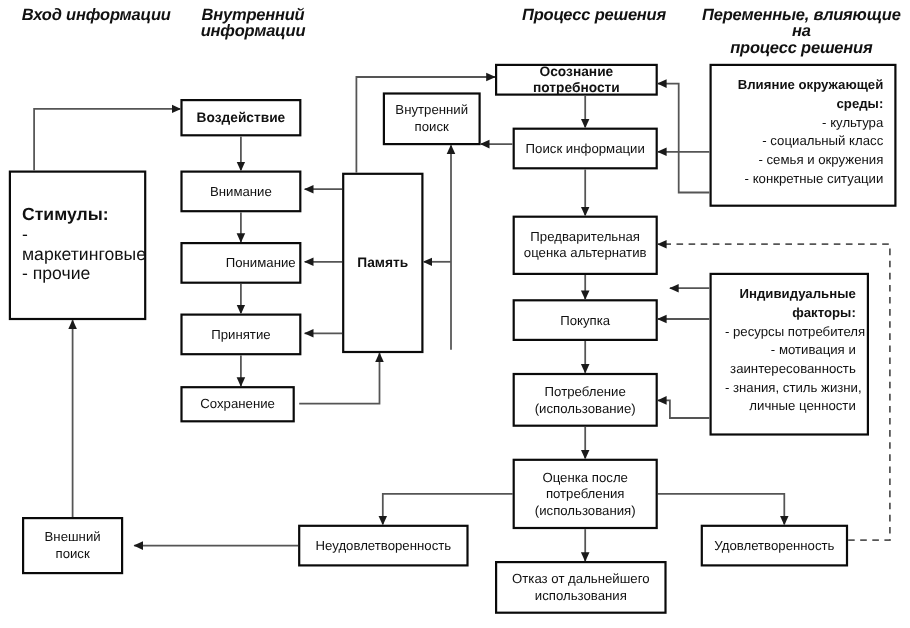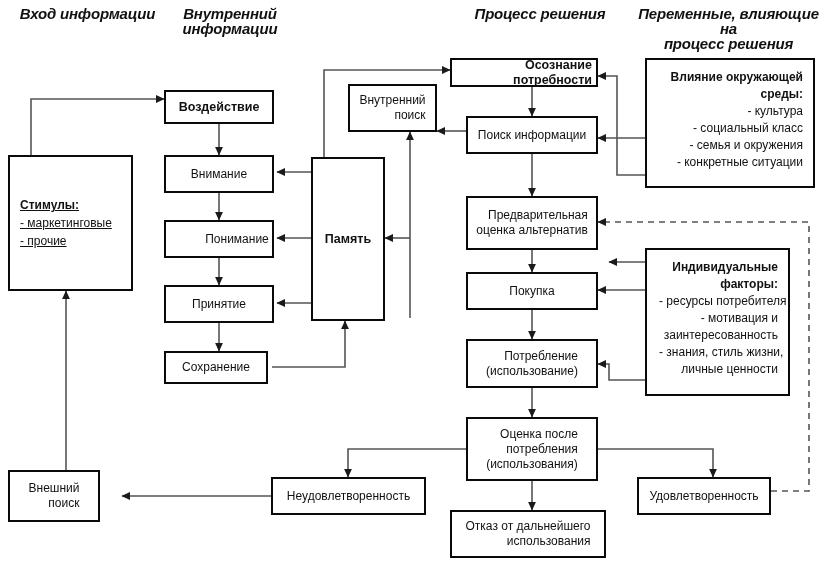--- a/index.html
+++ b/index.html
@@ -2,31 +2,31 @@
 <html><head>
 <meta charset="utf-8">
 <style>
   html,body{margin:0;padding:0;background:#ffffff;}
   body{font-family:"Liberation Sans", sans-serif;}
   #canvas{position:relative;width:827px;height:571px;background:#ffffff;overflow:hidden;}
   svg.edges{position:absolute;left:0;top:0;width:827px;height:571px;pointer-events:none;}
   .hdr{position:absolute;font-style:italic;font-weight:bold;font-size:15px;color:#111;
        text-align:center;line-height:15px;letter-spacing:-0.2px;}
   .box{position:absolute;box-sizing:border-box;background:#fff;border:2px solid #0a0a0a;
-       display:flex;align-items:center;justify-content:center;text-align:right;
+       display:flex;align-items:center;justify-content:center;text-align:center;
        font-size:12px;color:#111;line-height:15px;}
   .box span{display:block;padding:0 4px;}
   .box.bold{font-weight:bold;font-size:12.5px;}
   .listbox{position:absolute;box-sizing:border-box;background:#fff;border:2px solid #0a0a0a;
            font-size:12px;color:#111;line-height:17px;padding:9px 10px 6px 12px;text-align:right;}
   .listbox .t{font-weight:bold;display:block;}
   .listbox .li{display:block;white-space:nowrap;}
   .lb-left{position:absolute;box-sizing:border-box;background:#fff;border:2px solid #0a0a0a;
-           font-size:12px;color:#111;line-height:18px;padding:0 10px;text-align:left;
-           display:flex;flex-direction:column;justify-content:center;text-decoration:underline;}
+           font-size:16px;color:#111;line-height:18px;padding:0 10px;text-align:left;
+           display:flex;flex-direction:column;justify-content:center;}
   .lb-left .t{font-weight:bold;}
 </style>
 </head>
 <body>
 
 <div id="canvas">
 
   <svg class="edges" viewBox="0 0 827 571">
     <defs>
       <marker id="ah" markerWidth="9" markerHeight="9" refX="8" refY="4.5" orient="auto" markerUnits="userSpaceOnUse">
@@ -113,21 +113,21 @@
     <div>Переменные, влияющие на</div>
     <div>процесс решения</div>
   </div>
 
   <div class="lb-left" style="left:8px;top:155px;width:125px;height:136px;">
     <span class="t">Стимулы:</span>
     <span>- маркетинговые</span>
     <span>- прочие</span>
   </div>
 
-  <div class="box" style="left:8px;top:470px;width:92px;height:52px;">
+  <div class="box" style="left:20px;top:470px;width:92px;height:52px;">
     <span>
       <span>Внешний</span>
       <span>поиск</span>
     </span>
   </div>
 
   <div class="box bold" style="left:164px;top:90px;width:110px;height:34px;">
     <span>Воздействие</span>
   </div>
   <div class="box" style="left:164px;top:155px;width:110px;height:38px;">

